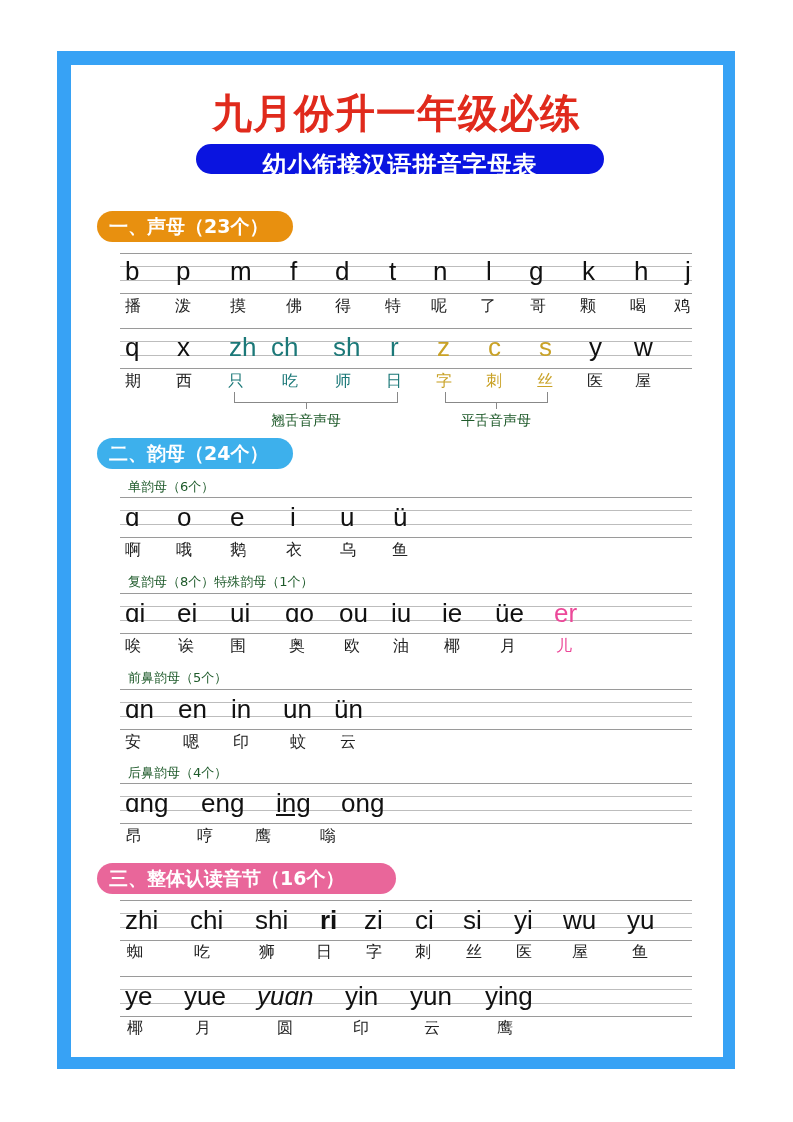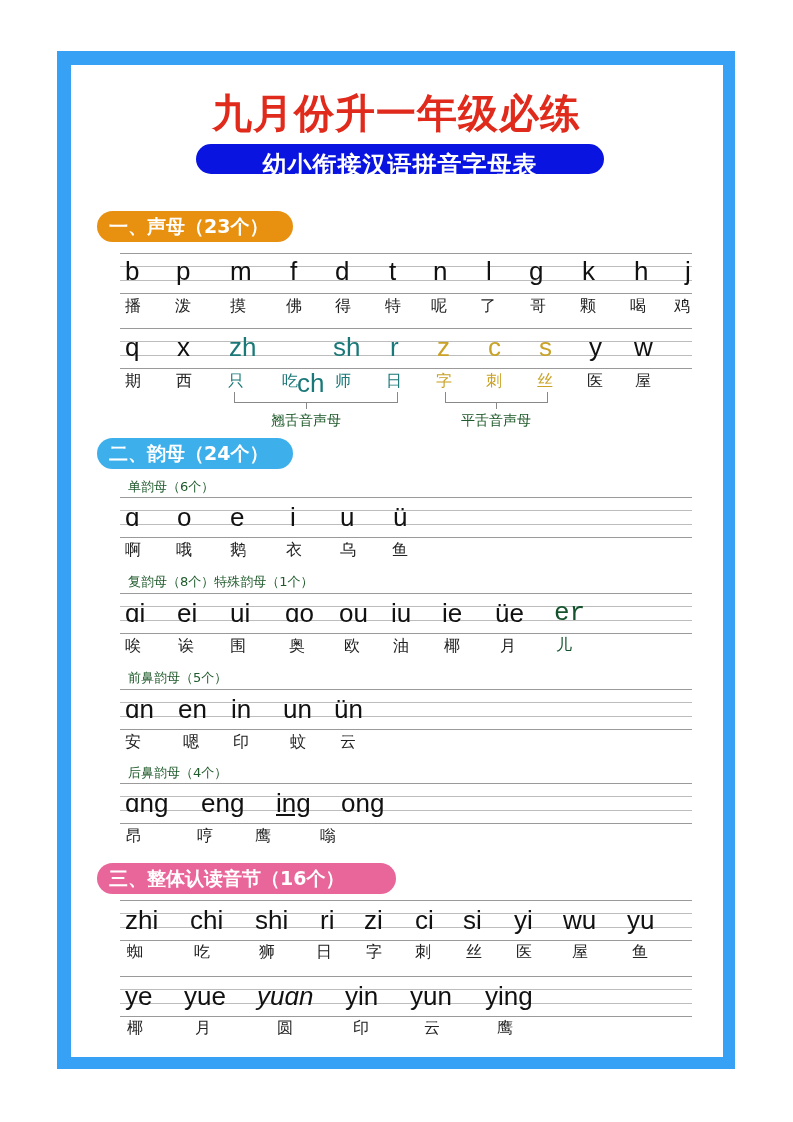--- a/index.html
+++ b/index.html
@@ -10,21 +10,21 @@
   .subtitle { position:absolute; left:196px; top:144px; width:408px; height:30px; border-radius:21px; background:#0a14e0; color:#ffffff; font-size:24px; font-weight:bold; text-align:center; line-height:42px; letter-spacing:1px; }
   .pill { position:absolute; left:97px; height:31px; border-radius:16px; color:#ffffff; font-size:19px; font-weight:bold; line-height:31px; padding-left:12px; box-sizing:border-box; white-space:nowrap; }
   .pill.orange { background:#e8900f; }
   .pill.blue { background:#3db0ec; }
   .pill.pink { background:#e9669a; }
   .grid { position:absolute; left:120px; width:572px; height:41px; }
   .grid .ln { position:absolute; left:0; width:100%; height:1px; background:#9a9a9a; }
   .grid .l1 { top:0; } .grid .l2 { top:13px; background:#bdbdbd; } .grid .l3 { top:27px; background:#bdbdbd; } .grid .l4 { top:40px; }
   .py { position:absolute; font-family:"Liberation Sans", sans-serif; font-size:26px; color:#111; line-height:26px; white-space:nowrap; }
   .hz { position:absolute; font-size:16px; color:#222; line-height:18px; white-space:nowrap; }
-  .teal { color:#1b7878; } .gold { color:#c9a227; } .red { color:#14532d;font-family:Liberation Mono, monospace; }
+  .teal { color:#1b7878; } .gold { color:#c9a227; } .red { color:#ec4899; }
   .sub { position:absolute; left:128px; font-size:13px; color:#1e5a2a; line-height:16px; white-space:nowrap; }
   .bracket { position:absolute; height:10px; border:1px solid #888; border-top:none; }
   .btick { position:absolute; width:1px; height:6px; background:#888; }
   .blabel { position:absolute; font-size:14px; color:#1e5a2a; line-height:16px; white-space:nowrap; transform:translateX(-50%); }
 </style>
 </head>
 <body>
 
 <div class="frame"></div>
 <div class="sheet"></div>
@@ -72,21 +72,21 @@
 <div class="grid" style="top:328px;">
   <div class="ln l1"></div>
     <div class="ln l2"></div>
     <div class="ln l3"></div>
     <div class="ln l4"></div>
 </div>
 <div>
   <span class="py" style="left:125px; top:334px;">q</span>
   <span class="py" style="left:177px; top:334px;">x</span>
   <span class="py teal" style="left:229px; top:334px;">zh</span>
-  <span class="py teal" style="left:297px; top:334px;margin-top:36px;">ch</span>
+  <span class="py teal" style="left:271px; top:334px;">ch</span>
   <span class="py teal" style="left:333px; top:334px;">sh</span>
   <span class="py teal" style="left:390px; top:334px;">r</span>
   <span class="py gold" style="left:437px; top:334px;">z</span>
   <span class="py gold" style="left:488px; top:334px;">c</span>
   <span class="py gold" style="left:539px; top:334px;">s</span>
   <span class="py" style="left:589px; top:334px;">y</span>
   <span class="py" style="left:634px; top:334px;">w</span>
 </div>
 <div>
   <span class="hz" style="left:125px; top:372px;">期</span>
@@ -213,21 +213,21 @@
 <div class="grid" style="top:900px;">
   <div class="ln l1"></div>
     <div class="ln l2"></div>
     <div class="ln l3"></div>
     <div class="ln l4"></div>
 </div>
 <div>
   <span class="py" style="left:125px; top:907px;">zhi</span>
   <span class="py" style="left:190px; top:907px;text-align:center;">chi</span>
   <span class="py" style="left:255px; top:907px;">shi</span>
-  <span class="py" style="left:320px; top:907px;">ri</span>
+  <span class="py" style="left:320px; top:907px;font-weight:bold;">ri</span>
   <span class="py" style="left:364px; top:907px;">zi</span>
   <span class="py" style="left:415px; top:907px;">ci</span>
   <span class="py" style="left:463px; top:907px;">si</span>
   <span class="py" style="left:514px; top:907px;">yi</span>
   <span class="py" style="left:563px; top:907px;">wu</span>
   <span class="py" style="left:627px; top:907px;">yu</span>
 </div>
 <div>
   <span class="hz" style="left:127px; top:943px;">蜘</span>
   <span class="hz" style="left:194px; top:943px;">吃</span>

